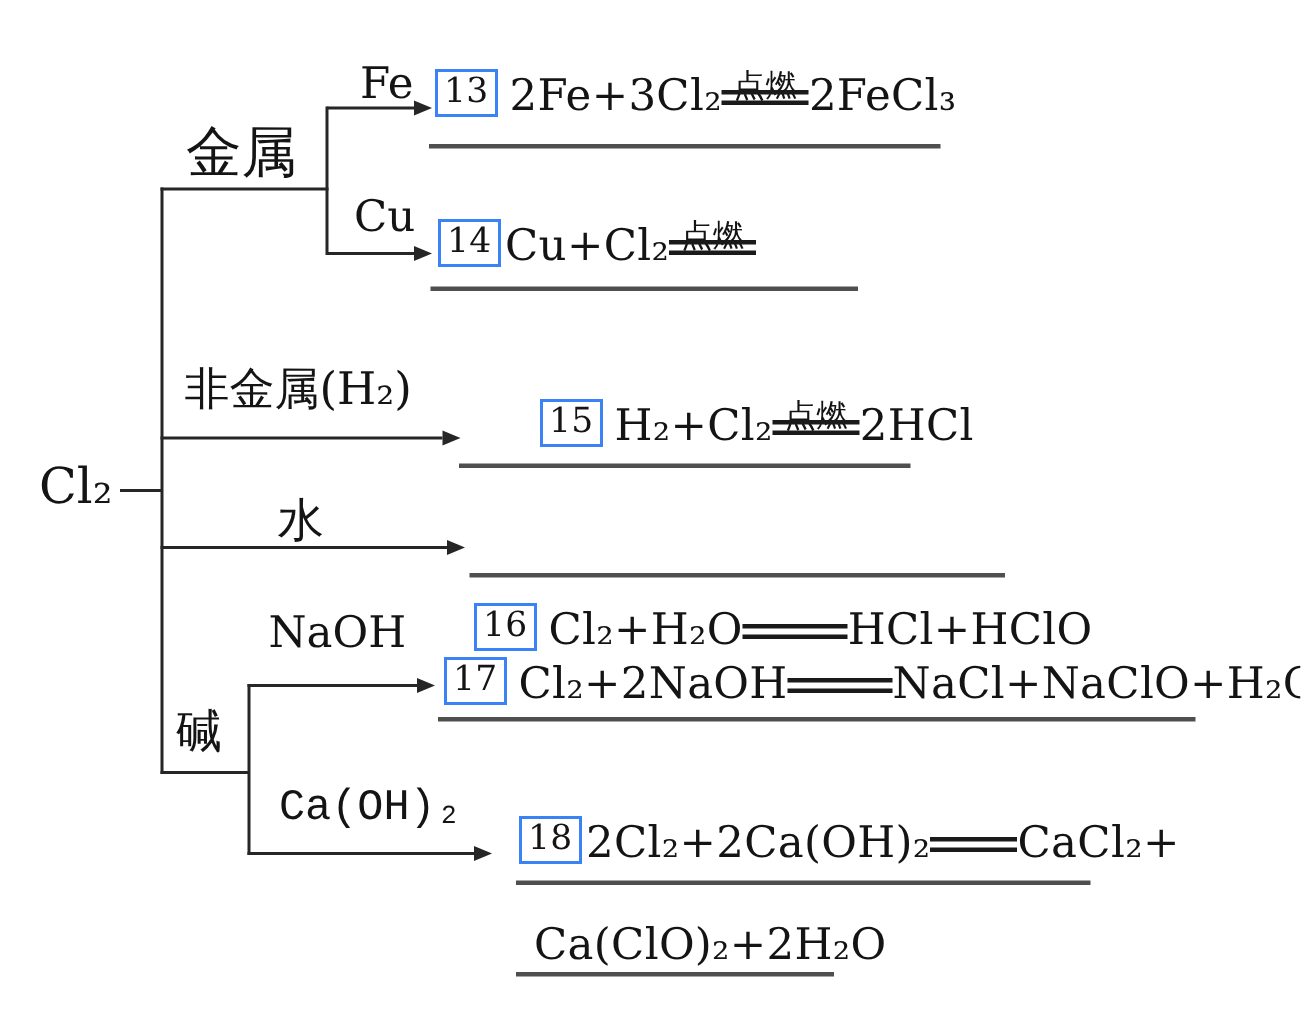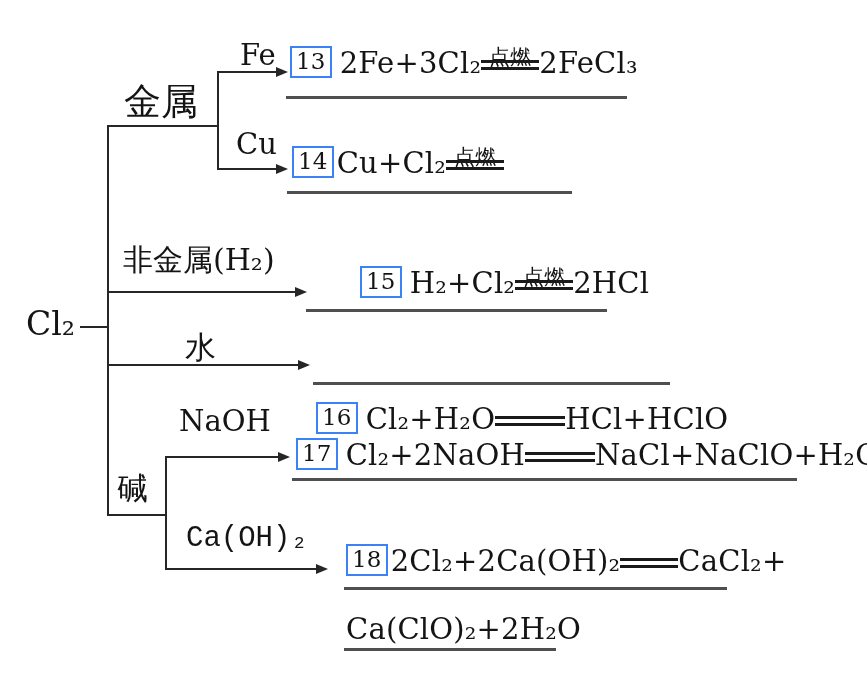--- a/index.html
+++ b/index.html
@@ -131,18 +131,18 @@
   <div class="eq" style="left:296px; top:438px;">
     <span class="eqnum">17</span><span>Cl₂+2NaOH</span><span class="eqsign"><span class="dline w-plain"></span></span><span>NaCl+NaClO+H₂O</span>
   </div>
   <div class="ul" style="left:292px; top:478px; width:505px;"></div>
 
   <div class="eq" style="left:346px; top:544px;">
     <span class="eqnum tight">18</span><span>2Cl₂+2Ca(OH)₂</span><span class="eqsign"><span class="dline w-cond"></span></span><span>CaCl₂+</span>
   </div>
   <div class="ul" style="left:344px; top:587px; width:383px;"></div>
 
-  <div class="eq" style="left:346px; top:612px;">
+  <div class="eq" style="left:356px; top:612px;">
     <span>Ca(ClO)₂+2H₂O</span>
   </div>
   <div class="ul" style="left:344px; top:648px; width:212px;"></div>
 
 </div>
 
 </body></html>

